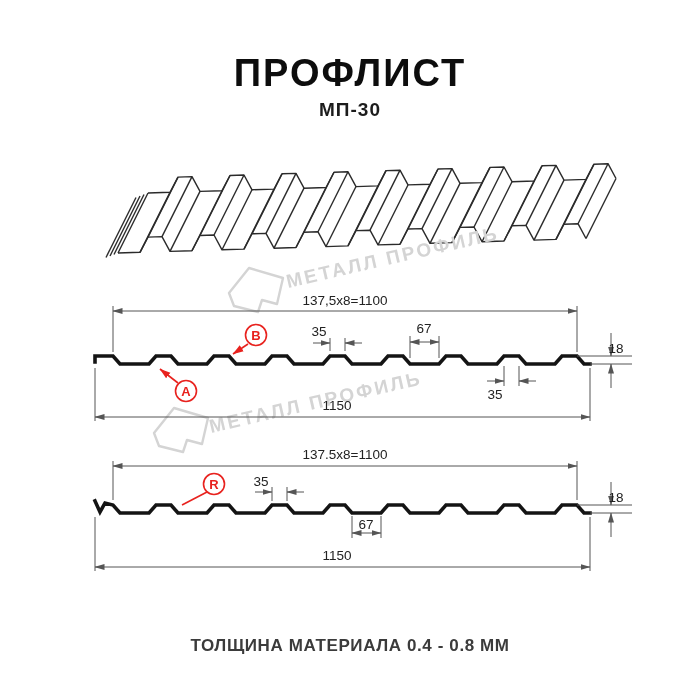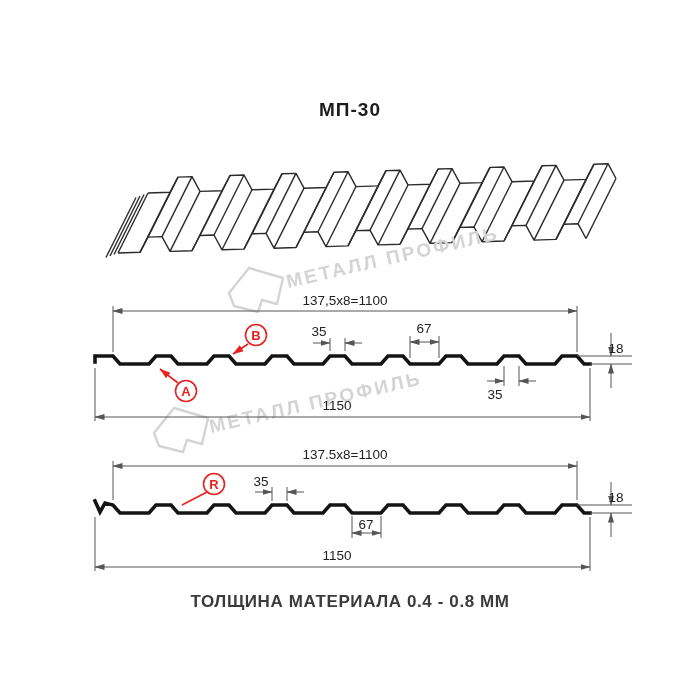--- a/index.html
+++ b/index.html
@@ -16,38 +16,39 @@
   }
   .title{
     position:absolute;top:52px;left:0;width:700px;text-align:center;
     font-size:38px;font-weight:700;letter-spacing:2px;color:#0d0d0d;
   }
   .subtitle{
     position:absolute;top:99px;left:0;width:700px;text-align:center;
     font-size:19px;font-weight:700;letter-spacing:1px;color:#1c1c1c;
   }
   .footer{
-    position:absolute;top:592px;left:0;width:700px;text-align:center;
+    position:absolute;top:636px;left:0;width:700px;text-align:center;
     font-size:17px;font-weight:700;letter-spacing:0.6px;color:var(--text);
   }
   svg{position:absolute;left:0;top:0;}
   .thick{stroke:#141414;stroke-width:3.6px;fill:none;stroke-linejoin:miter;stroke-linecap:square;}
   .thin{stroke:var(--dim);stroke-width:1px;fill:none;}
   .dimtxt{font-family:"Liberation Sans","DejaVu Sans",sans-serif;font-size:13.5px;fill:#222;text-anchor:middle;}
   .red{stroke:var(--accent);fill:none;stroke-width:1.6px;}
   .redtxt{font-family:"Liberation Sans","DejaVu Sans",sans-serif;font-size:13px;font-weight:700;fill:var(--accent);text-anchor:middle;}
   .p3{stroke:#2b2b2b;stroke-width:1.4px;fill:none;stroke-linejoin:round;}
   .wmtext{font-family:"Liberation Sans","DejaVu Sans",sans-serif;font-size:19px;font-weight:700;letter-spacing:2.5px;fill:var(--wm);}
   .wmlogo{stroke:var(--wm);stroke-width:2.4px;fill:none;stroke-linejoin:round;}
 </style>
 </head>
 <body>
 
 <div id="page">
 
+  <div class="title">ПРОФЛИСТ</div>
   <div class="subtitle">МП-30</div>
 
   <svg id="drawing" width="700" height="700" viewBox="0 0 700 700">
     <defs>
       <marker id="arr" viewBox="0 0 10 10" refX="9.5" refY="5" markerWidth="10" markerHeight="10" orient="auto-start-reverse" markerUnits="userSpaceOnUse">
         <path d="M0,2 L10,5 L0,8 z" fill="#555555"></path>
       </marker>
       <marker id="arrR" viewBox="0 0 10 10" refX="9.5" refY="5" markerWidth="11" markerHeight="11" orient="auto-start-reverse" markerUnits="userSpaceOnUse">
         <path d="M0,1.8 L10,5 L0,8.2 z" fill="#e8221e"></path>
       </marker>

